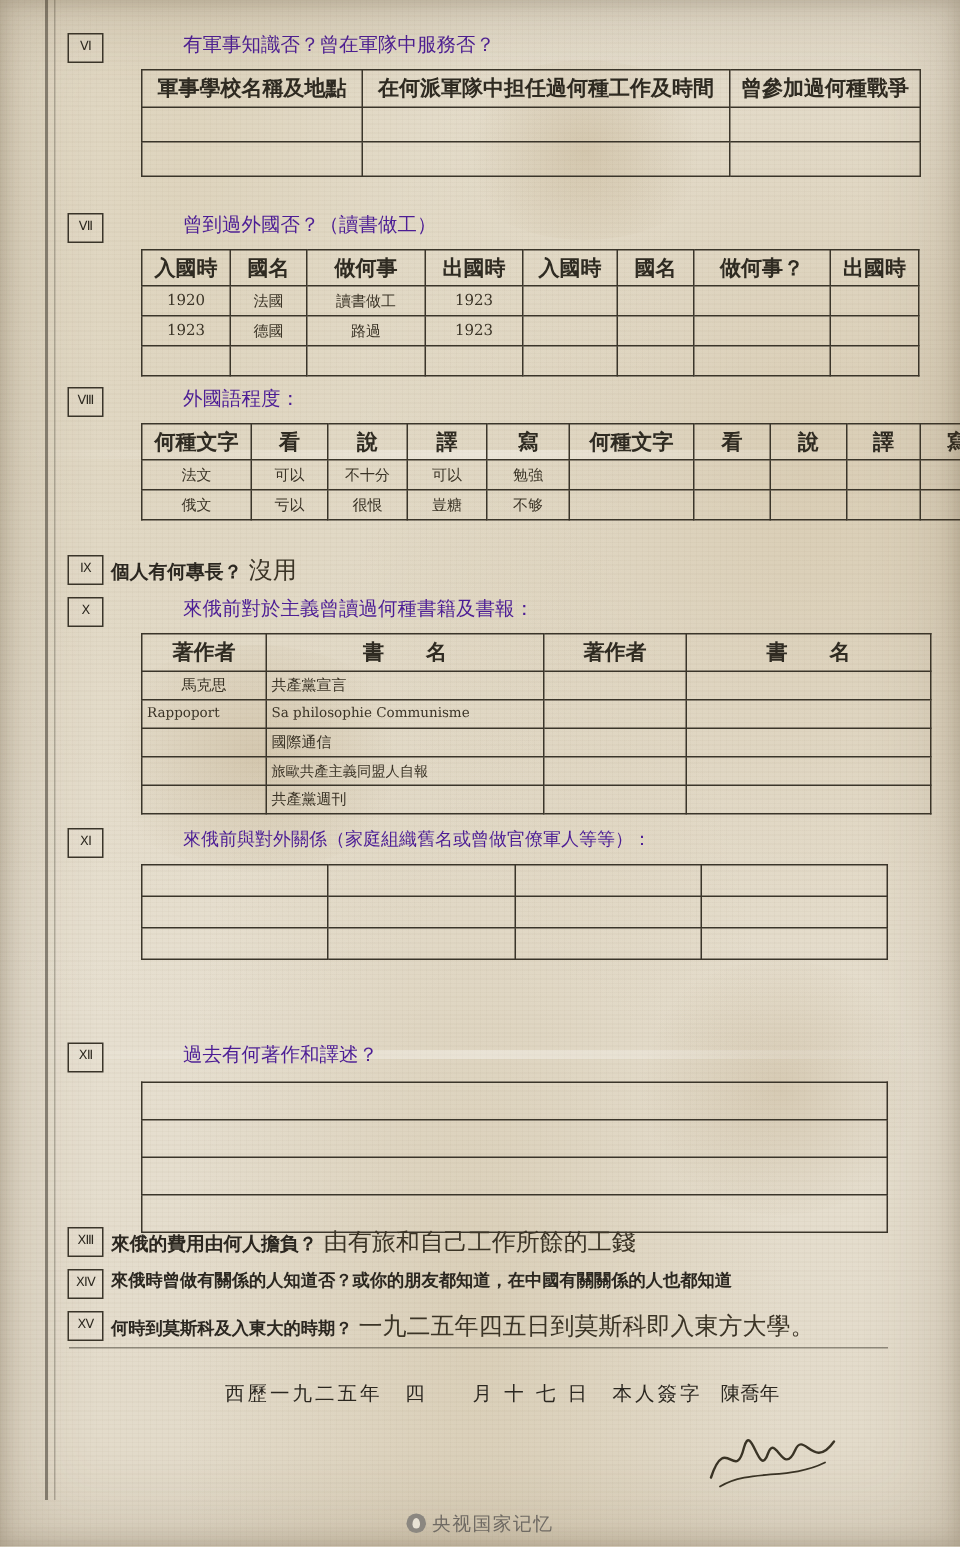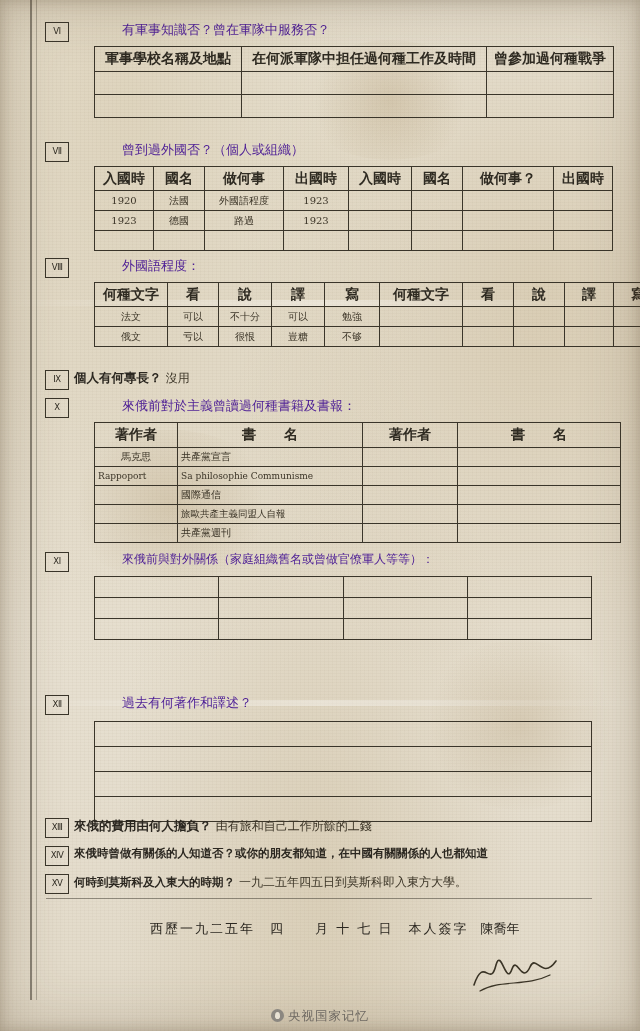--- a/index.html
+++ b/index.html
@@ -112,21 +112,21 @@
   .inline-q .txt{
     position:absolute;left:28px;top:0;
     font-size:12.5px;
     font-weight:bold;
     color:#2b2720;
     white-space:nowrap;
   }
   .inline-q .txt .ans{
     font-weight:normal;
     font-family:"DejaVu Serif", serif;
-    font-size:12px;
+    font-size:16px;
     color:#3b3426;
   }
   .underline{
     position:absolute;height:1px;background:rgba(60,55,45,0.5);
   }
 
   .signature-line{
     position:absolute;
     left:150px;top:920px;
     font-size:13px;
@@ -206,37 +206,37 @@
         <td style="height:20px;"></td>
         <td></td>
         <td></td>
       </tr>
     </tbody>
       </table>
   </div>
 
   <div class="section" style="top:142px;">
     <div class="sec-num">Ⅶ</div>
-    <div class="q">曾到過外國否？（個人或組織）</div>
+    <div class="q">曾到過外國否？（讀書做工）</div>
     <table class="grid" style="left:48px;top:24px;width:498px;">
       <tbody>
           <tr>
         <td class="h" style="width:52px;height:21px;">入國時</td>
         <td class="h" style="width:44px;">國名</td>
         <td class="h" style="width:72px;">做何事</td>
         <td class="h" style="width:58px;">出國時</td>
         <td class="h" style="width:56px;">入國時</td>
         <td class="h" style="width:44px;">國名</td>
         <td class="h" style="width:84px;">做何事？</td>
         <td class="h" style="width:52px;">出國時</td>
       </tr>
       <tr>
         <td class="w" style="height:17px;">1920</td>
         <td class="w">法國</td>
-        <td class="w">外國語程度</td>
+        <td class="w">讀書做工</td>
         <td class="w">1923</td>
         <td class="w"></td>
         <td class="w"></td>
         <td class="w"></td>
         <td class="w"></td>
       </tr>
       <tr>
         <td class="w" style="height:17px;">1923</td>
         <td class="w">德國</td>
         <td class="w">路過</td>

